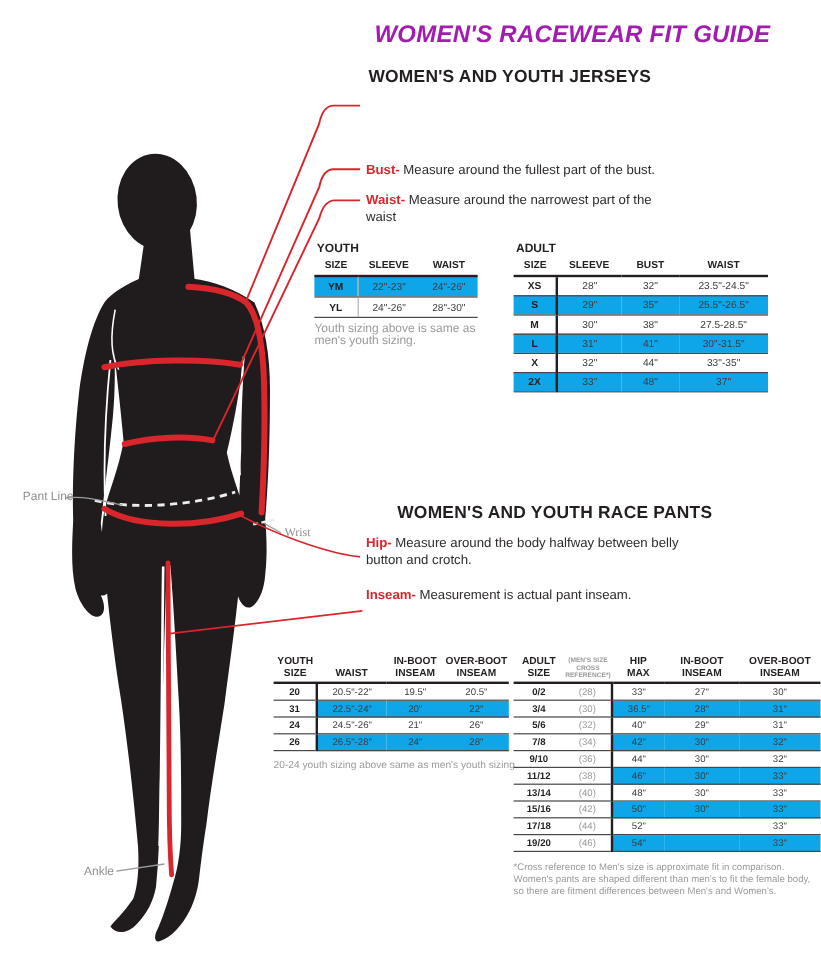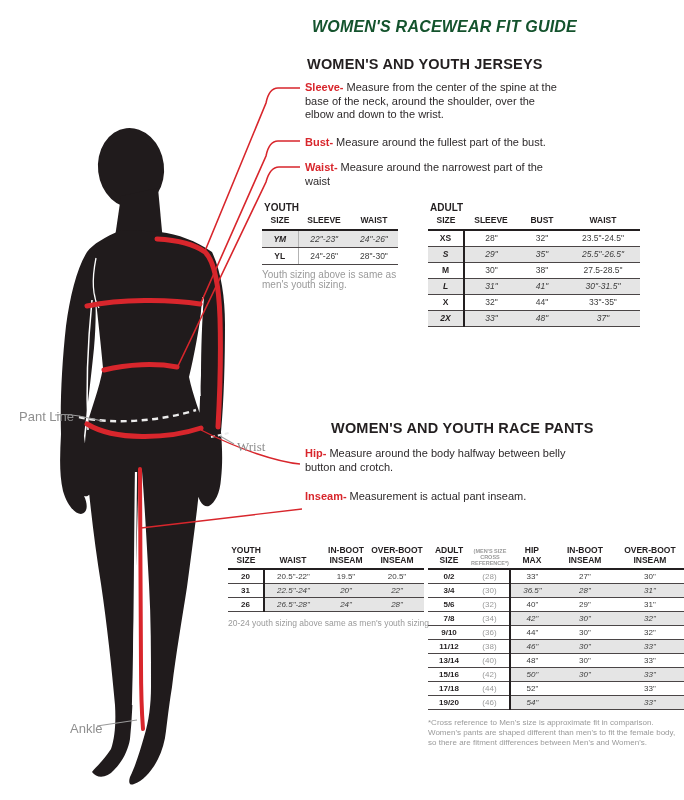--- a/index.html
+++ b/index.html
@@ -2,46 +2,46 @@
 <html><head>
 <meta charset="utf-8">
 <style>
   html,body{margin:0;padding:0;background:#fff;}
   .page{
     position:relative;width:684px;height:800px;background:#fff;overflow:hidden;
     font-family:"Liberation Sans", sans-serif;color:#231f20;
   }
   .abs{position:absolute;}
   .page-title{
-    font-size:16px;font-weight:bold;font-style:italic;letter-spacing:.2px;
-    color:#14532d;white-space:nowrap;
+    font-size:20px;font-weight:bold;font-style:italic;letter-spacing:.2px;
+    color:#a21caf;white-space:nowrap;
   }
   .section-heading{
     font-size:14.5px;font-weight:bold;letter-spacing:.2px;color:#231f20;white-space:nowrap;
   }
   .measure{font-size:11px;line-height:13.5px;color:#2e2a2b;}
   .measure .term{color:#d8262c;font-weight:bold;margin-right:3px;}
-  .fig-label{font-size:13px;color:#8f8f8f;white-space:nowrap;}
+  .fig-label{font-size:10px;color:#8f8f8f;white-space:nowrap;}
   .tbl-title{font-size:10px;font-weight:bold;color:#231f20;margin:0 0 3px 2px;}
   table{border-collapse:collapse;table-layout:fixed;}
   th{
     font-weight:bold;font-size:8.5px;line-height:9.5px;text-align:center;
     vertical-align:bottom;border-bottom:2px solid #231f20;padding:0 1px 3px;color:#231f20;margin-top:18px;
   }
   th.small-head{font-size:5.5px;line-height:6px;color:#9a9a9a;padding-bottom:2px;}
   td{
     font-size:8.5px;text-align:center;padding:0;color:#3c3c3c;
     border-bottom:1px solid #4a4546;
   }
   .tbl-jersey td{height:15px;}
   .tbl-jersey-youth td{height:16px;}
   .tbl-pants td{height:13px;font-size:8px;}
   td.size-col{font-weight:bold;color:#231f20;}
   td.muted-col{color:#9a9a9a;text-align:center;}
-  td.shaded{background:#e5e5e5;font-style:italic;}
+  td.shaded{background:#0ea5e9;}
   td.div-thick{border-left:2px solid #231f20;}
   td.div-thin{border-left:1px solid #b3b3b3;}
   .footnote{font-size:8px;line-height:10px;color:#9a9a9a;}
   svg{display:block;}
 </style>
 </head>
 <body>
 
 <div class="page">
 
@@ -126,23 +126,20 @@
     <path d="M97,726 L137,720" stroke="#9a9a9a" stroke-width="1.1" fill="none"></path>
   </svg>
 
   <span class="abs fig-label" style="left:19px;top:409px;">Pant Line</span>
   <span class="abs fig-label" style="left:237px;top:439px;font-family:Liberation Serif, serif;">Wrist</span>
   <span class="abs fig-label" style="left:70px;top:721px;">Ankle</span>
 
   <div class="abs page-title" style="left:312px;top:18px;">WOMEN'S RACEWEAR FIT GUIDE</div>
   <div class="abs section-heading" style="left:307px;top:56px;">WOMEN'S AND YOUTH JERSEYS</div>
 
-  <div class="abs measure" style="left:305px;top:81px;width:252px;">
-    <span class="term">Sleeve-</span><span>Measure from the center of the spine at the base of the neck, around the shoulder, over the elbow and down to the wrist.</span>
-  </div>
   <div class="abs measure" style="left:305px;top:136px;width:310px;">
     <span class="term">Bust-</span><span>Measure around the fullest part of the bust.</span>
   </div>
   <div class="abs measure" style="left:305px;top:161px;width:242px;">
     <span class="term">Waist-</span><span>Measure around the narrowest part of the waist</span>
   </div>
 
   <div class="abs" style="left:262px;top:202px;">
     <div class="tbl-title">YOUTH</div>
     <div class="tbl-jersey tbl-jersey-youth">
@@ -294,20 +291,26 @@
               <td>19.5"</td>
               <td>20.5"</td>
             </tr>
             <tr>
               <td class="size-col">31</td>
               <td class="shaded div-thick">22.5"-24"</td>
               <td class="shaded">20"</td>
               <td class="shaded">22"</td>
             </tr>
             <tr>
+              <td class="size-col">24</td>
+              <td class="div-thick">24.5"-26"</td>
+              <td>21"</td>
+              <td>26"</td>
+            </tr>
+            <tr>
               <td class="size-col">26</td>
               <td class="shaded div-thick">26.5"-28"</td>
               <td class="shaded">24"</td>
               <td class="shaded">28"</td>
             </tr>
           </tbody>
         </table>
       </div>
     <div class="footnote" style="width:220px;margin-top:6px;font-size:8.5px;white-space:nowrap;">20-24 youth sizing above same as men's youth sizing</div>
   </div>

